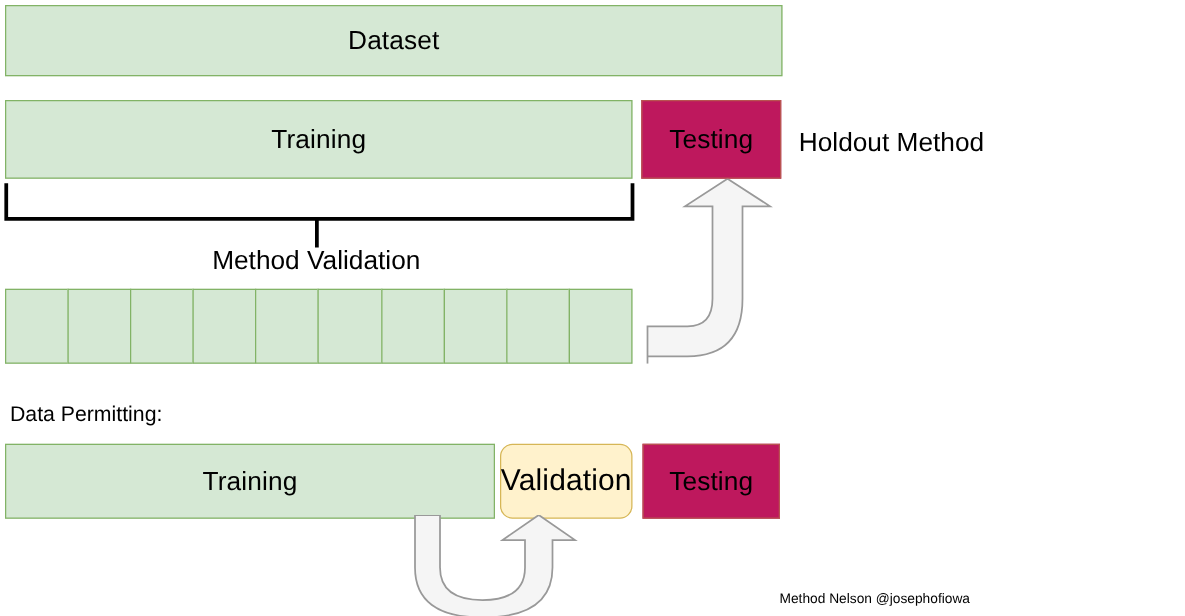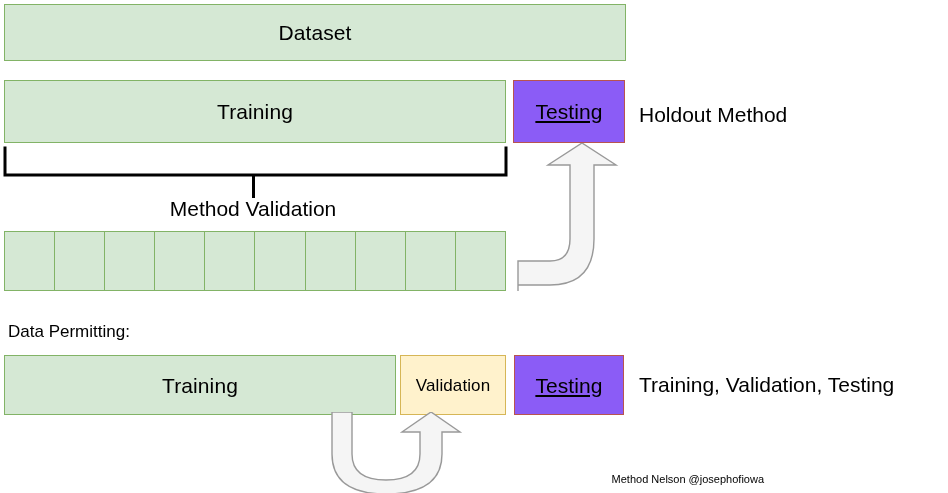--- a/index.html
+++ b/index.html
@@ -16,42 +16,42 @@
     font-family: "Liberation Sans", sans-serif;
     color: #000000;
     -webkit-font-smoothing: antialiased;
   }
 
   .canvas {
     position: absolute;
     left: 0; top: 0;
     width: 772px;
     height: 493px;
+    padding-left: 12px;
   }
 
   
   .box {
     position: absolute;
     box-sizing: border-box;
     display: flex;
     align-items: center;
     justify-content: center;
     font-size: 21px;
     line-height: 1;
     letter-spacing: 0.1px;
     white-space: nowrap;
   }
   .box-green {
     background: #d5e8d4;
     border: 1px solid #82b366;
   }
   .box-red {
-    background: #8b5cf6;
+    background: #be185d;
     border: 1.5px solid #b85450;
-    text-decoration: underline;
   }
   .box-yellow {
     background: #fff2cc;
     border: 1.5px solid #d6b656;
   }
 
   
   #dataset-box   { left: 4px;   top: 4px;   width: 622px; height: 57px; }
   #training-box  { left: 4px;   top: 80px;  width: 502px; height: 63px; }
   #testing-box-1 { left: 513px; top: 80px;  width: 112px; height: 63px; }
@@ -108,21 +108,21 @@
     position: absolute;
     left: 8px; top: 323px;
     font-size: 17px;
     line-height: 1;
     white-space: nowrap;
   }
 
   #training-box-2   { left: 4px;   top: 355px; width: 392px; height: 60px; }
   #validation-box   { left: 400px; top: 355px; width: 106px; height: 60px; }
   #testing-box-2    { left: 514px; top: 355px; width: 110px; height: 60px; }
-  #validation-box   { font-size: 17px; }
+  #validation-box   { font-size: 24px; border-radius: 10px; }
 
   #tvt-label {
     position: absolute;
     left: 639px; top: 374px;
     font-size: 21px;
     line-height: 1;
     white-space: nowrap;
   }
 
   
@@ -203,21 +203,20 @@
   </div>
 
   <div class="box box-yellow" id="validation-box">
     <span>Validation</span>
   </div>
 
   <div class="box box-red" id="testing-box-2">
     <span>Testing</span>
   </div>
 
-  <div id="tvt-label">Training, Validation, Testing</div>
 
   <svg id="train-to-val-arrow" viewBox="0 0 144 82">
     <path d="M 22 0
              L 22 42
              Q 22 68 56 68
              Q 90 68 90 42
              L 90 20
              L 72 20
              L 101 0
              L 130 20

